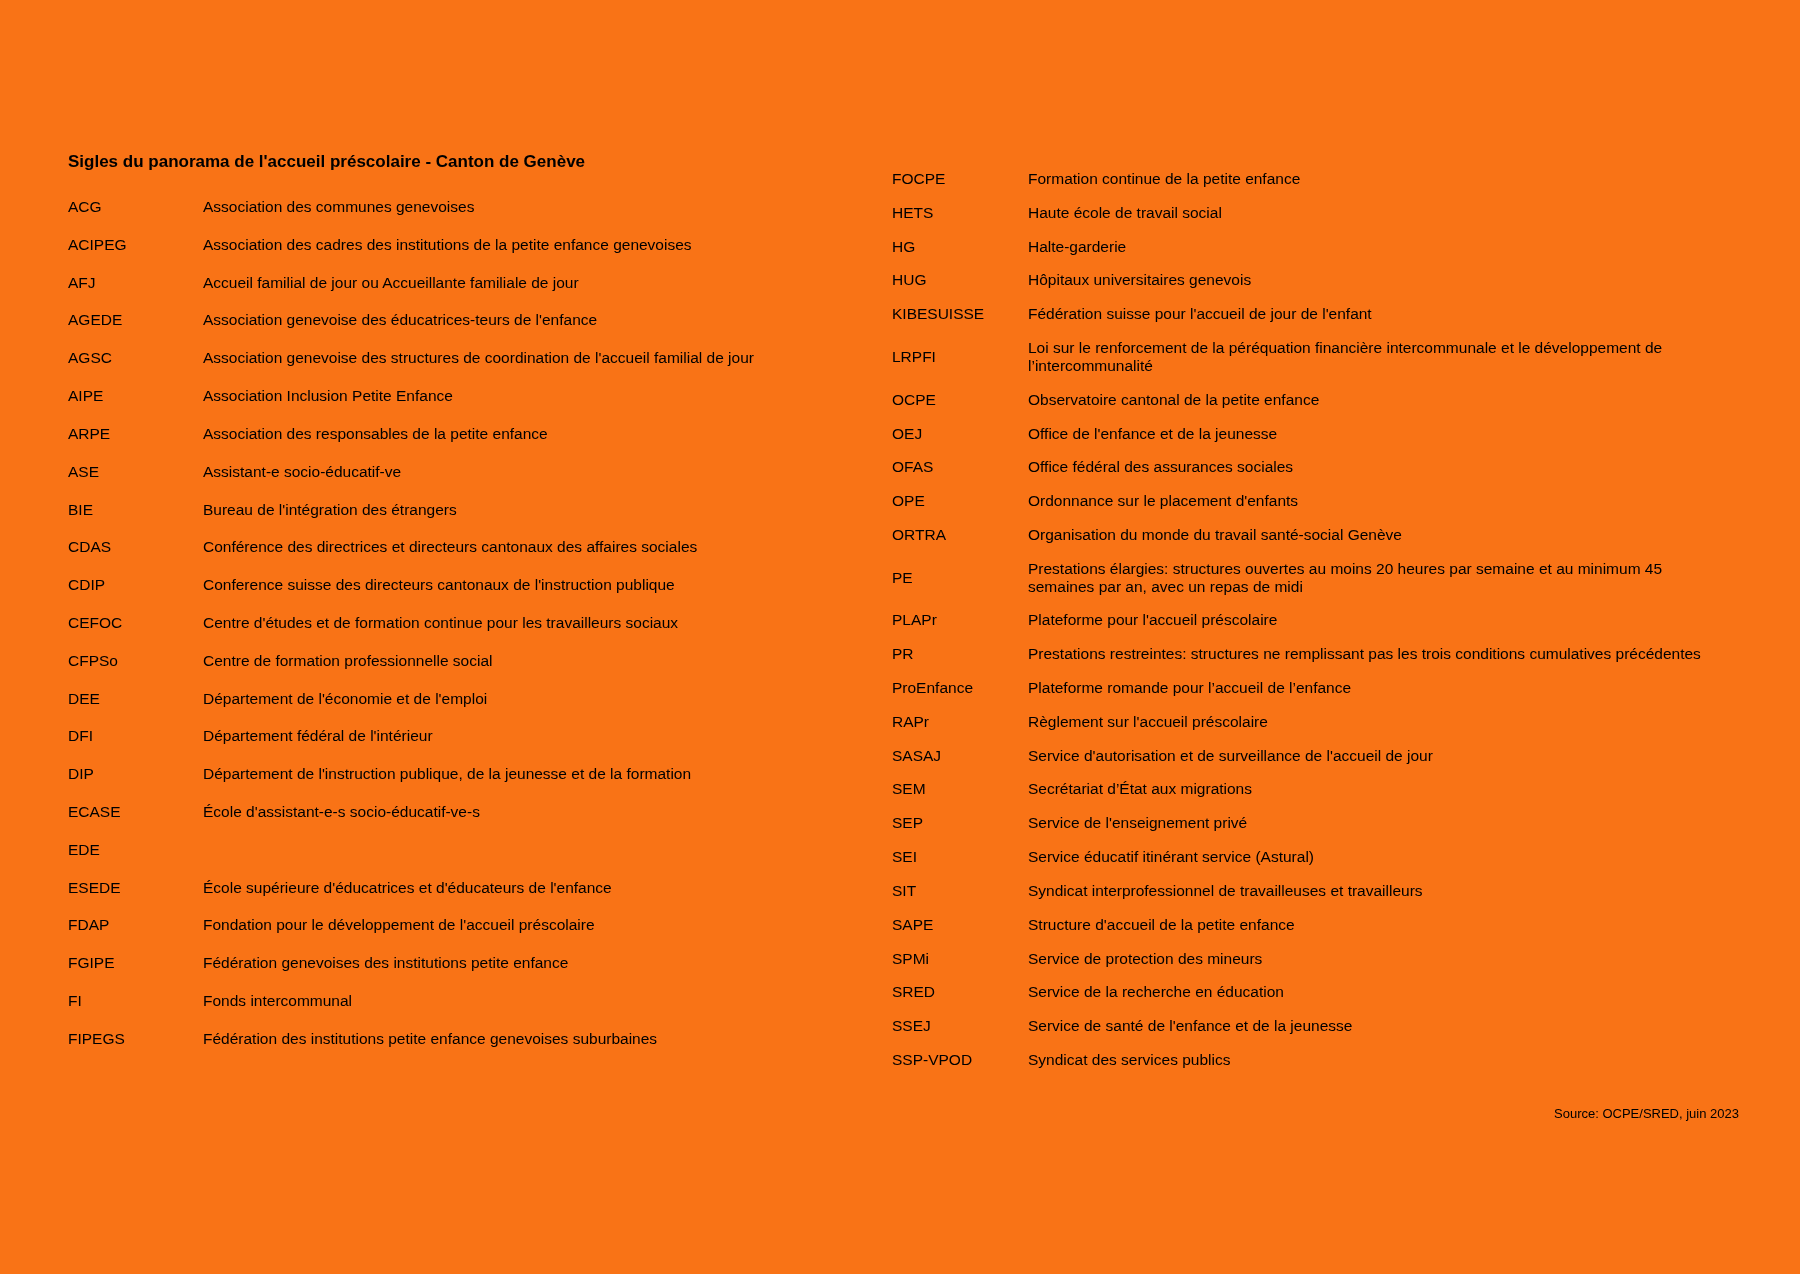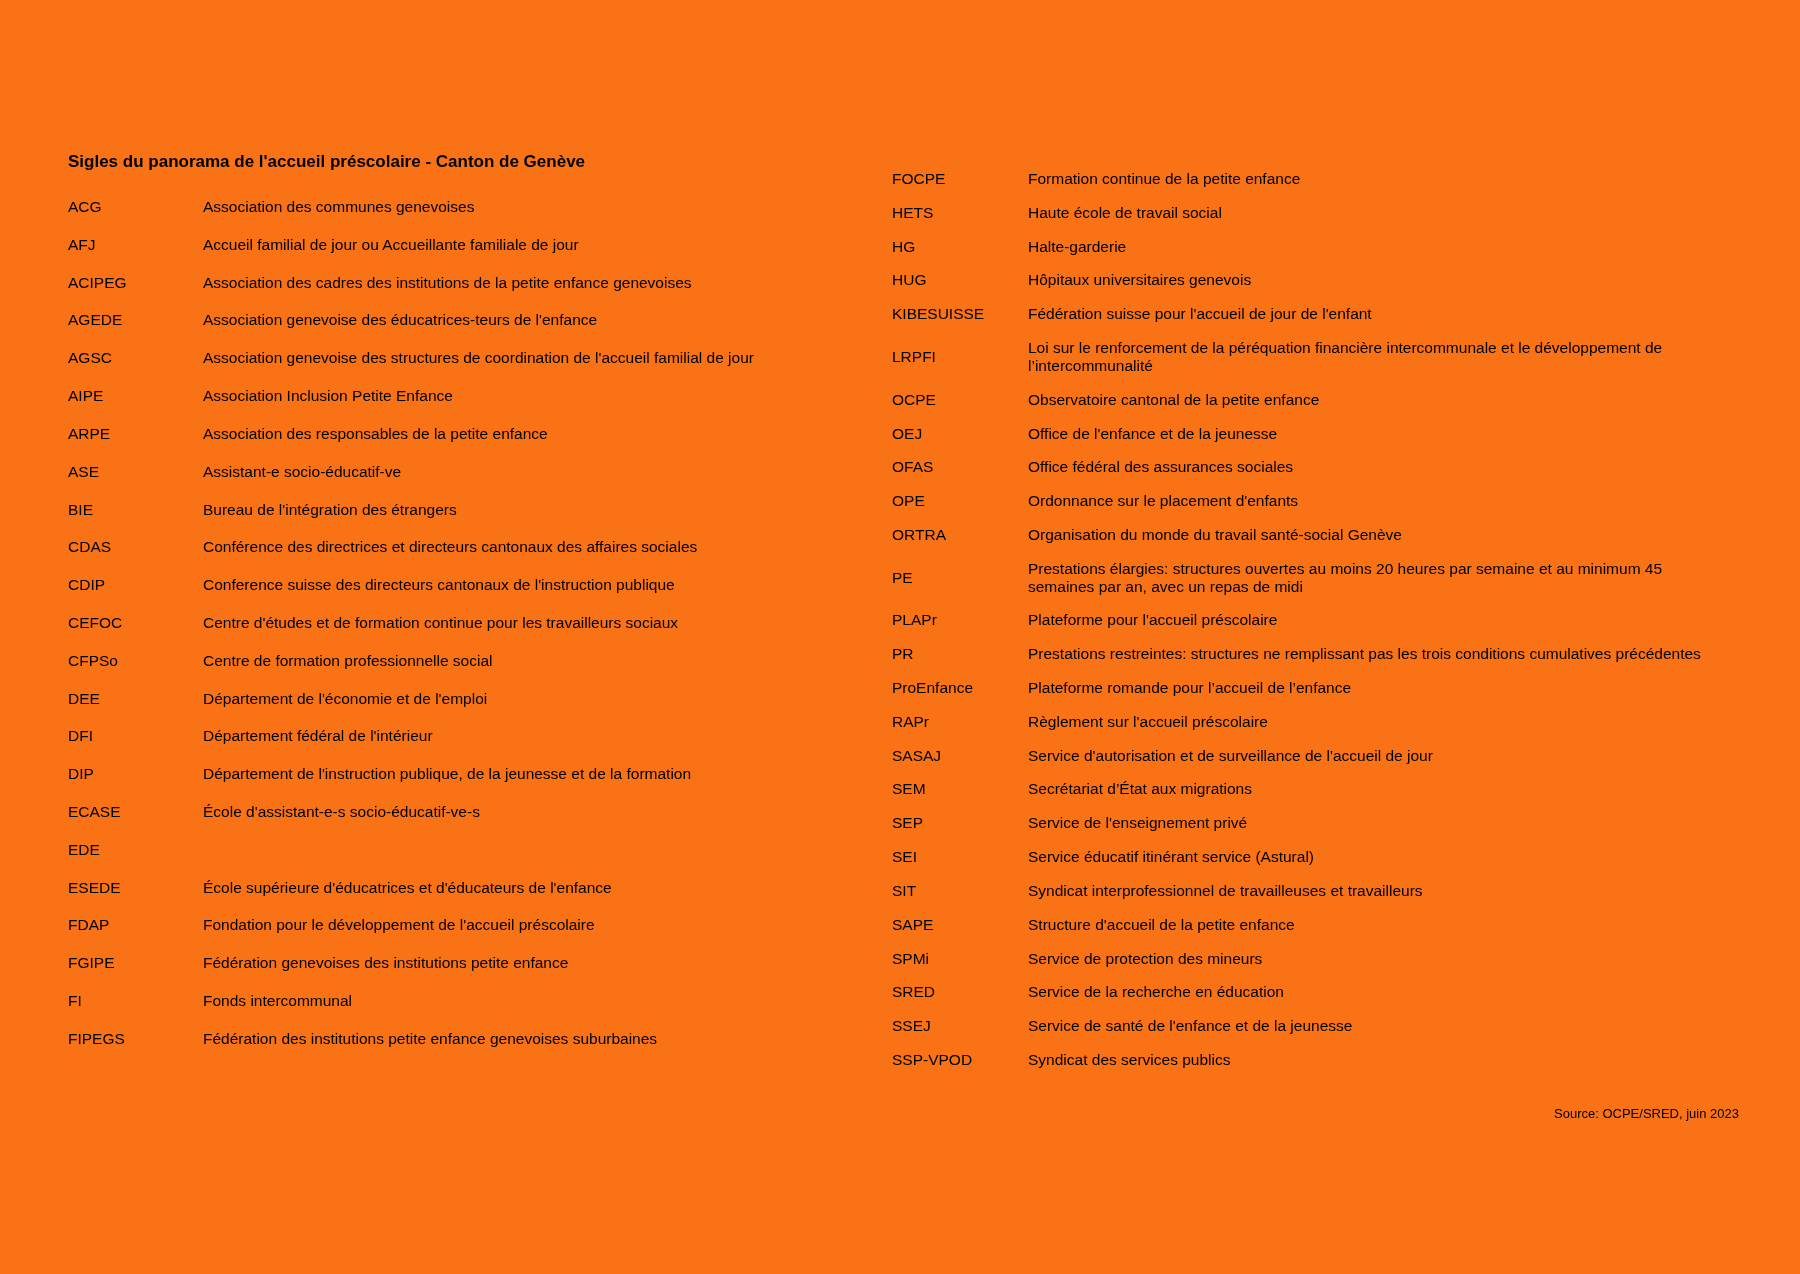--- a/index.html
+++ b/index.html
@@ -68,26 +68,26 @@
 
 <div class="page">
   <div class="doc-title">Sigles du panorama de l'accueil préscolaire - Canton de Genève</div>
 
   <div class="col col-left">
       <div class="row">
         <span class="sigle">ACG</span>
         <span class="def">Association des communes genevoises</span>
       </div>
       <div class="row">
+        <span class="sigle">ACIPEG</span>
+        <span class="def">Association des cadres des institutions de la petite enfance genevoises</span>
+      </div>
+      <div class="row">
         <span class="sigle">AFJ</span>
         <span class="def">Accueil familial de jour ou Accueillante familiale de jour</span>
-      </div>
-      <div class="row">
-        <span class="sigle">ACIPEG</span>
-        <span class="def">Association des cadres des institutions de la petite enfance genevoises</span>
       </div>
       <div class="row">
         <span class="sigle">AGEDE</span>
         <span class="def">Association genevoise des éducatrices-teurs de l'enfance</span>
       </div>
       <div class="row">
         <span class="sigle">AGSC</span>
         <span class="def">Association genevoise des structures de coordination de l'accueil familial de jour</span>
       </div>
       <div class="row">

